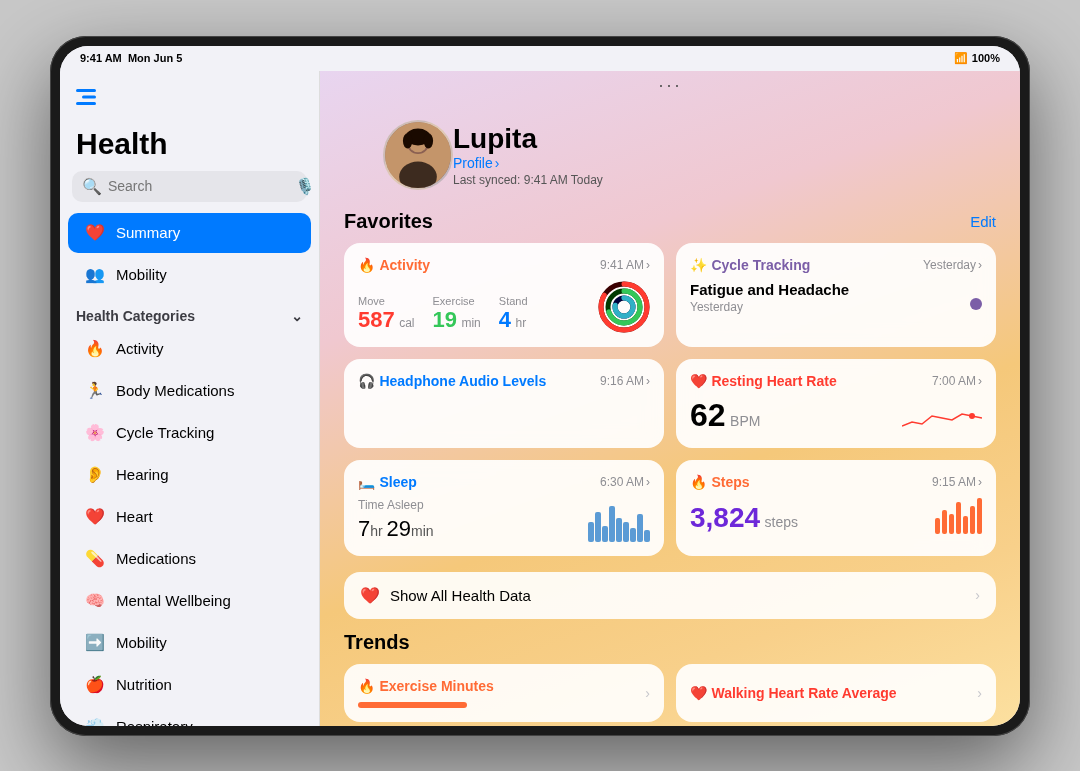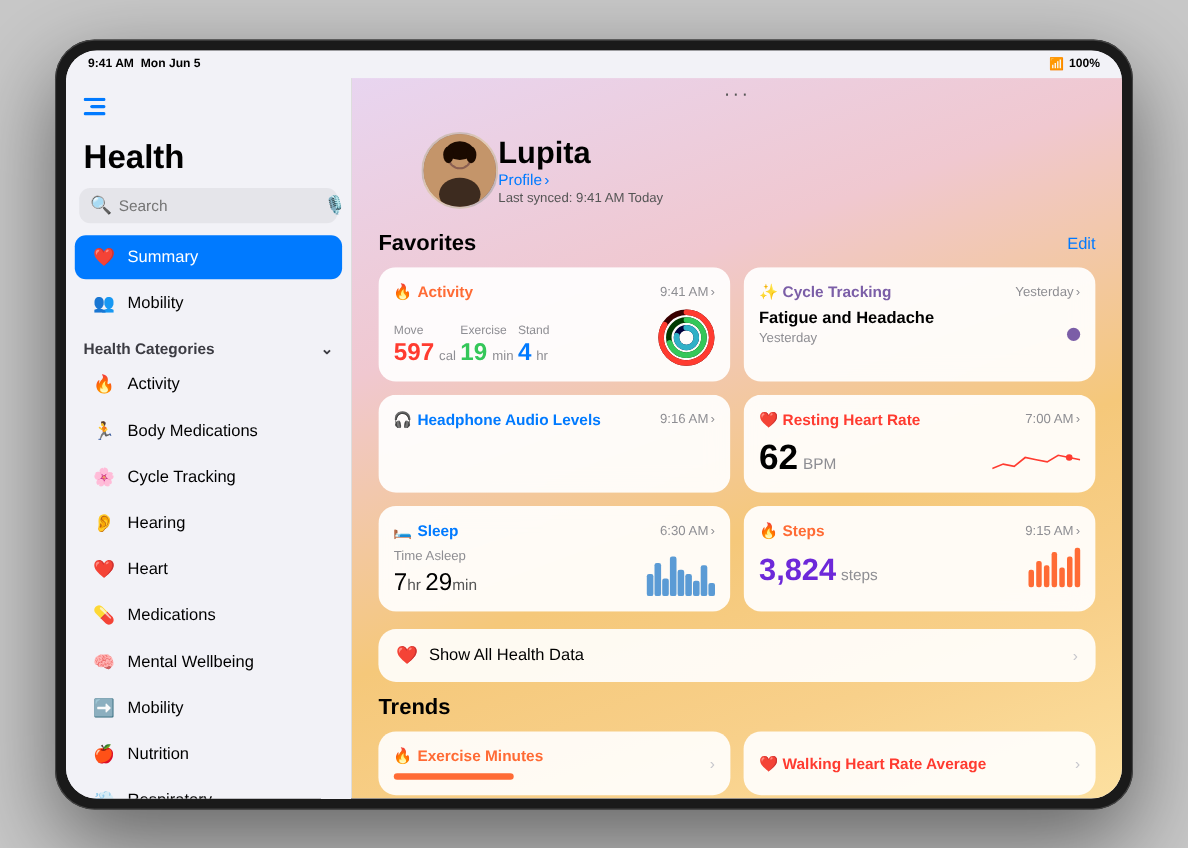--- a/index.html
+++ b/index.html
@@ -274,21 +274,21 @@
     }
 
     .card-body {
       display: flex;
       justify-content: space-between;
       align-items: flex-end;
     }
 
     .metric-row {
       display: flex;
-      gap: 4px;
+      gap: 18px;
       align-items: flex-end;
     }
 
     .metric-item label {
       font-size: 11px;
       color: #8e8e93;
       display: block;
     }
 
     .metric-value {
@@ -617,21 +617,21 @@
               <div class="card-time">
                 <span>9:41 AM</span>
                 <span>›</span>
               </div>
             </div>
             <div class="card-body">
               <div class="metric-row">
                 <div class="metric-item">
                   <label>Move</label>
                   <div>
-                    <span class="metric-value red">597</span>
+                    <span class="metric-value red">587</span>
                     <span class="metric-unit">cal</span>
                   </div>
                 </div>
                 <div class="metric-item">
                   <label>Exercise</label>
                   <div>
                     <span class="metric-value green">19</span>
                     <span class="metric-unit">min</span>
                   </div>
                 </div>

